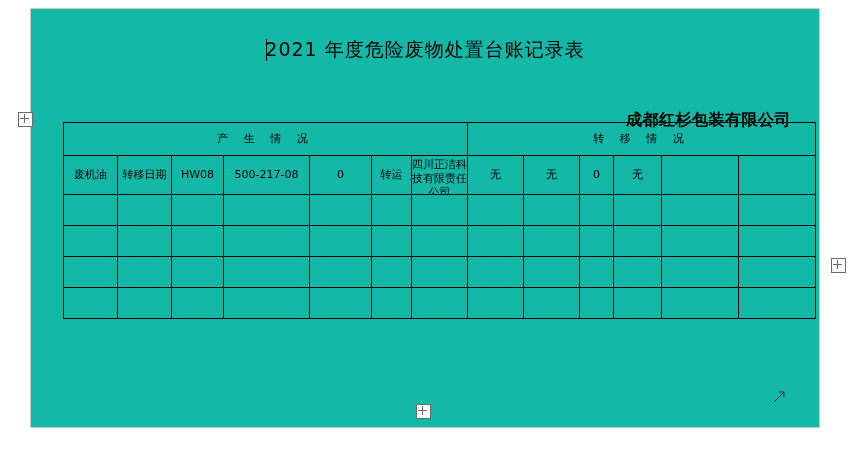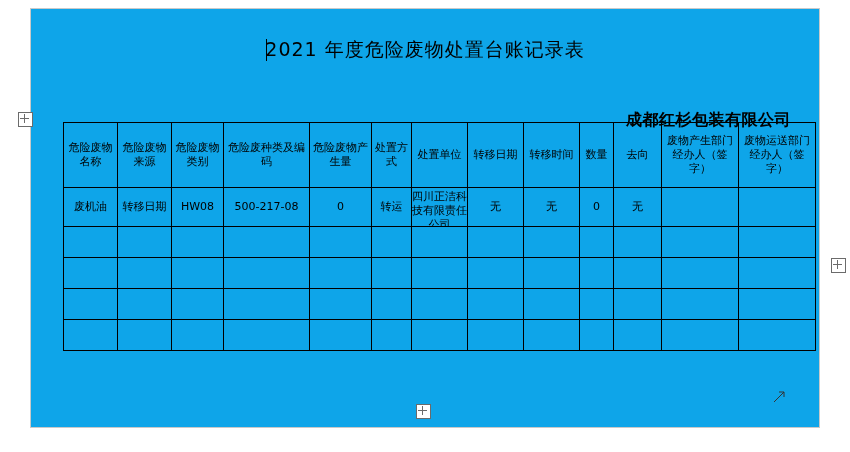--- a/index.html
+++ b/index.html
@@ -13,21 +13,21 @@
     font-family: "DejaVu Sans", "Liberation Sans", sans-serif;
     overflow: hidden;
     position: relative;
   }
   .page {
     position: absolute;
     left: 30px;
     top: 8px;
     width: 790px;
     height: 420px;
-    background: #0ea5e9;
+    background: #14b8a6;
     border: 1px solid #c9c9c9;
     box-sizing: border-box;
   }
   .doc-title {
     position: absolute;
     left: 0;
     top: 28px;
     width: 100%;
     text-align: center;
     font-size: 19px;
@@ -226,34 +226,23 @@
         <col style="width:40px">
         <col style="width:56px">
         <col style="width:56px">
         <col style="width:56px">
         <col style="width:34px">
         <col style="width:48px">
         <col style="width:77px">
         <col style="width:77px">
       </colgroup>
       <tbody>
-      <tr>
-        <td class="hdr">危险废物名称</td>
-        <td class="hdr">危险废物来源</td>
-        <td class="hdr">危险废物类别</td>
-        <td class="hdr">危险废种类及编码</td>
-        <td class="hdr">危险废物产生量</td>
-        <td class="hdr">处置方式</td>
-        <td class="hdr">处置单位</td>
-        <td class="hdr">转移日期</td>
-        <td class="hdr">转移时间</td>
-        <td class="hdr">数量</td>
-        <td class="hdr">去向</td>
-        <td class="hdr">废物产生部门经办人（签字）</td>
-        <td class="hdr">废物运送部门经办人（签字）</td>
+          <tr>
+        <td class="grp" colspan="7">产 生 情 况</td>
+        <td class="grp" colspan="6">转 移 情 况</td>
       </tr>
       <tr class="datarow">
         <td>废机油</td>
         <td>转移日期</td>
         <td>HW08</td>
         <td>500-217-08</td>
         <td>0</td>
         <td>转运</td>
         <td class="clip">
               <div class="clipinner">四川正洁科技有限责任公司</div>

